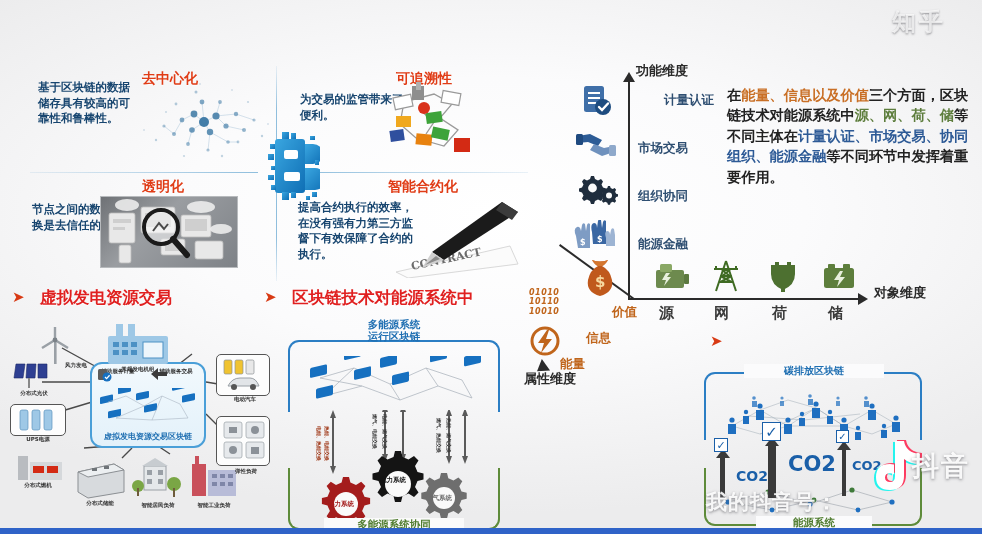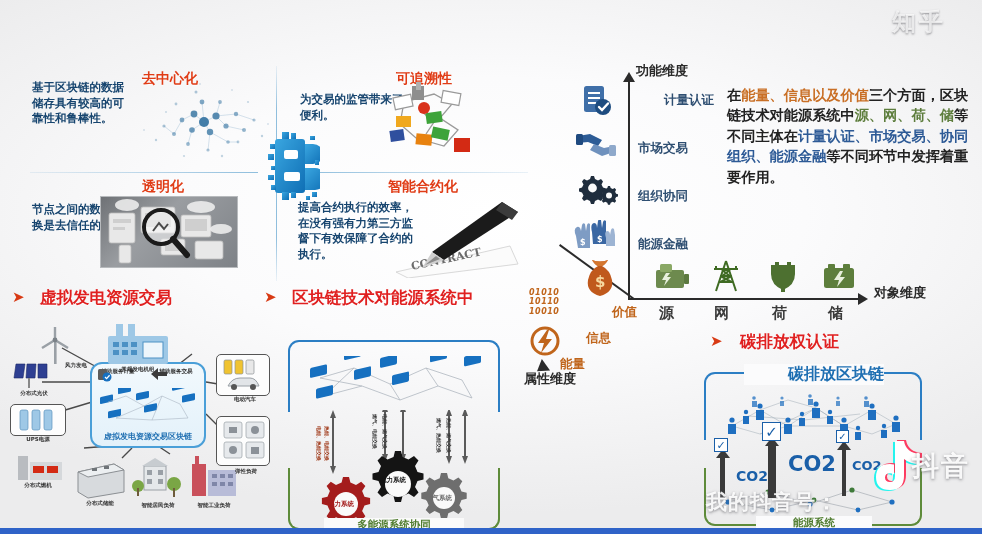--- a/index.html
+++ b/index.html
@@ -141,22 +141,22 @@
   .gear-lab { position: absolute; font-size: 6.5px; font-weight: bold; color: #fff; white-space: nowrap; }
   .vlab { position: absolute; font-size: 5px; font-weight: bold; white-space: nowrap;
     transform-origin: left top; }
   
   #carbon { position: absolute; left: 692px; top: 356px; width: 250px; height: 176px; }
   #c-bracket-top {
     position: absolute; left: 12px; top: 16px; width: 218px; height: 68px;
     border: 2.2px solid #2b7ec4; border-bottom: none; border-radius: 11px 11px 0 0;
   }
   #c-top-label {
-    position: absolute; left: 52px; top: 8px; width: 140px; text-align: right;
-    font-size: 16px; font-weight: bold; color: #1f6fb2; background: #fbfbfc;
+    position: absolute; left: 52px; top: 8px; width: 140px; text-align: center;
+    font-size: 10px; font-weight: bold; color: #1f6fb2; background: #fbfbfc;
   }
   #c-bracket-bot {
     position: absolute; left: 12px; top: 112px; width: 218px; height: 58px;
     border: 2.2px solid #5e8b3a; border-top: none; border-radius: 0 0 11px 11px;
   }
   #c-bot-label {
     position: absolute; left: 64px; top: 160px; width: 116px; text-align: center;
     font-size: 10.5px; font-weight: bold; color: #4f7c2e; background: #fbfbfc;
   }
   .co2 { position: absolute; font-weight: bold; color: #1a5fa8; }
@@ -223,21 +223,21 @@
             <rect x="38" y="66" width="4" height="4"></rect>
         </g>
         <g fill="#ffffff">
           <rect x="16" y="20" width="14" height="9" rx="2"></rect>
           <rect x="16" y="42" width="16" height="9" rx="2"></rect>
         </g>
       </svg>
     </div>
 
     <div class="q-head" style="left:128px; top:4px;text-align:center;">去中心化</div>
-    <div class="q-body" style="left:18px; top:14px;">基于区块链的数据储存具有较高的可靠性和鲁棒性。</div>
+    <div class="q-body" style="left:24px; top:14px;">基于区块链的数据储存具有较高的可靠性和鲁棒性。</div>
     <div class="art" id="cloud">
       <svg width="136" height="86" viewBox="0 0 136 86">
         <g fill="#2f6f9e">
           <circle cx="68" cy="42" r="5" opacity=".9"></circle>
             <circle cx="58" cy="34" r="3.4" opacity=".8"></circle>
           <circle cx="80" cy="36" r="3.6" opacity=".8"></circle>
             <circle cx="74" cy="52" r="3.2" opacity=".75"></circle>
           <circle cx="56" cy="50" r="2.8" opacity=".7"></circle>
             <circle cx="90" cy="46" r="2.6" opacity=".62"></circle>
           <circle cx="46" cy="40" r="2.4" opacity=".6"></circle>
@@ -645,20 +645,24 @@
         </g>
     </svg>
     <div class="vpp-lab" style="left:216px;top:150px;width:48px">弹性负荷</div>
   </div>
 
   <div class="bullet" style="left:264px; top:288px;">➤</div>
   <div class="sec-head" style="left:292px; top:287px;">区块链技术对能源系统中</div>
 
   <div id="mes">
     <div id="mes-bracket-top"></div>
+    <div id="mes-top-label">
+      <div>多能源系统</div>
+      <div>运行区块链</div>
+    </div>
 
     <svg style="position:absolute;left:34px;top:38px" width="186" height="60" viewBox="0 0 186 60">
       <g stroke="#b0b8c0" stroke-width=".8" fill="none">
         <path d="M18 22 L52 12 L88 28 L124 12 L160 24 M22 40 L60 30 L98 44 L136 30 L170 42
                  M18 22 L60 30 M88 28 L98 44 M124 12 L136 30 M52 12 L22 40 M160 24 L170 42"></path>
       </g>
       <g fill="#1670c0">
         <rect x="8" y="14" width="17" height="10" rx="1.5" transform="skewY(-13)"></rect>
         <rect x="42" y="4" width="17" height="10" rx="1.5" transform="skewY(-13)"></rect>
         <rect x="78" y="20" width="17" height="10" rx="1.5" transform="skewY(-13)"></rect>
@@ -710,21 +714,20 @@
       </g>
       <circle cx="30" cy="26" r="11" fill="#fafafa"></circle>
     </svg>
     <div class="gear-lab" style="left:158px;top:176px;color:#6e6e6e">燃气系统</div>
 
     <div id="mes-bracket-bot"></div>
     <div id="mes-bot-label">多能源系统协同</div>
   </div>
 
   <div class="bullet" style="left:710px; top:332px;">➤</div>
-  <div class="sec-head" style="left:740px; top:331px;">碳排放权认证</div>
 
   <div id="carbon">
     <div id="c-bracket-top"></div>
     <div id="c-top-label">碳排放区块链</div>
 
     <svg style="position:absolute;left:26px;top:34px" width="190" height="52" viewBox="0 0 190 52">
       <g stroke="#9aa6b2" stroke-width=".55" fill="none" opacity=".85">
         <path d="M14 36 L42 20 L70 36 L98 18 L126 36 L154 20 L178 34
                  M14 36 L42 44 L70 36 M98 18 L126 36 L154 44 L178 34
                  M42 20 L70 10 L98 18 M42 44 L98 18 M70 36 L126 36 M30 26 L86 30 L142 24"></path>

